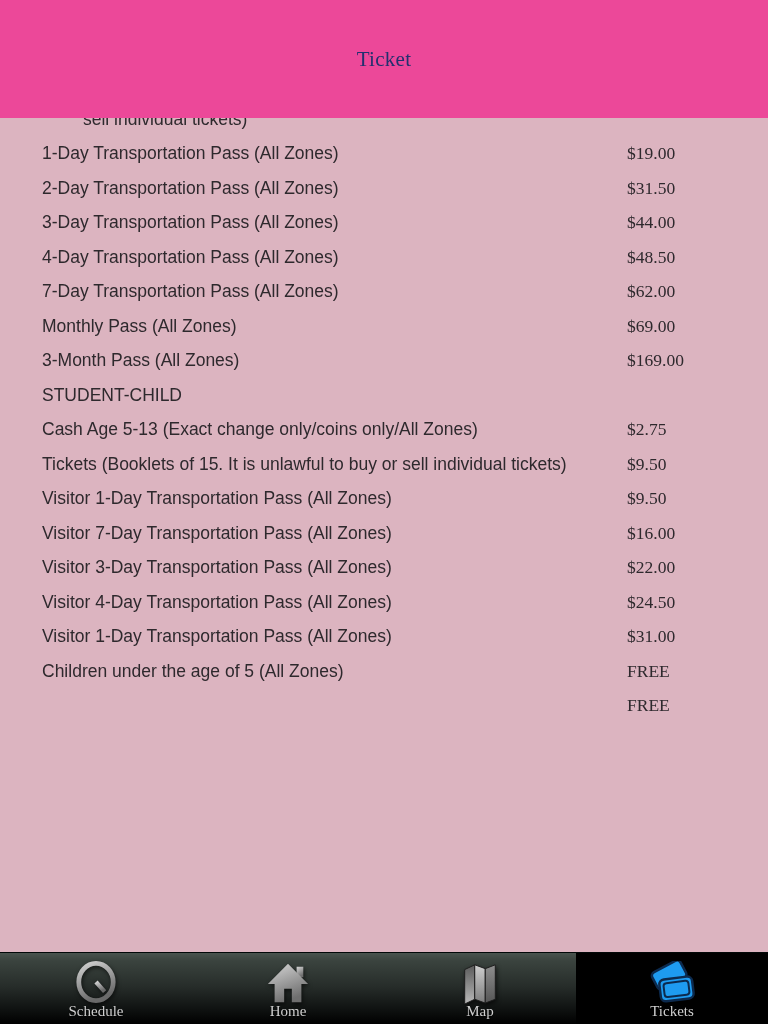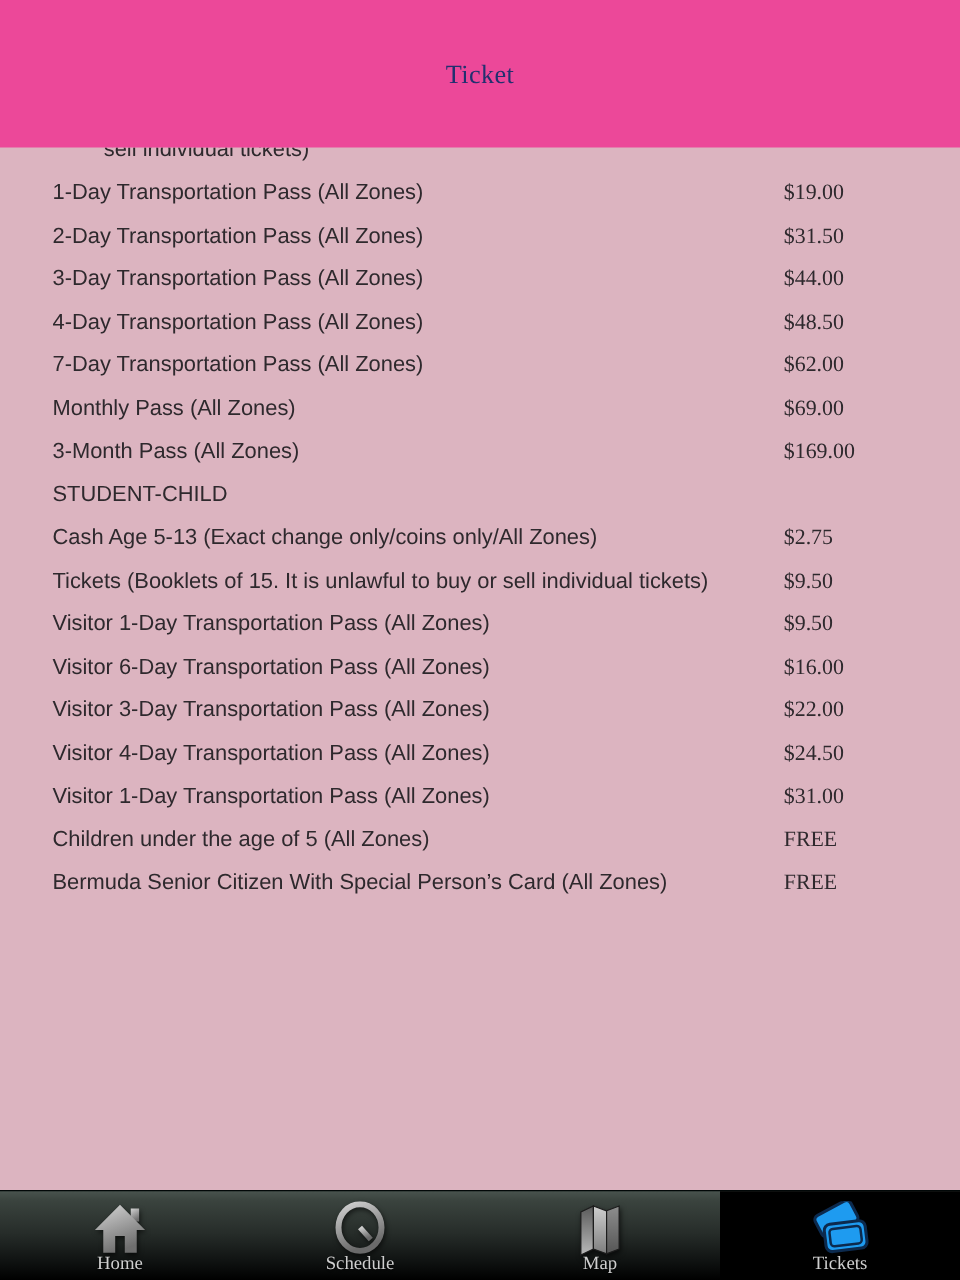--- a/index.html
+++ b/index.html
@@ -113,73 +113,72 @@
     <div class="row">
       <span class="price">$9.50</span>
       <span class="lbl">Tickets (Booklets of 15. It is unlawful to buy or sell individual tickets)</span>
     </div>
     <div class="row">
       <span class="price">$9.50</span>
       <span class="lbl">Visitor 1-Day Transportation Pass (All Zones)</span>
     </div>
     <div class="row">
       <span class="price">$16.00</span>
-      <span class="lbl">Visitor 6-Day Transportation Pass (All Zones)</span>
+      <span class="lbl">Visitor 7-Day Transportation Pass (All Zones)</span>
     </div>
     <div class="row">
       <span class="price">$22.00</span>
       <span class="lbl">Visitor 3-Day Transportation Pass (All Zones)</span>
     </div>
     <div class="row">
       <span class="price">$24.50</span>
       <span class="lbl">Visitor 4-Day Transportation Pass (All Zones)</span>
     </div>
     <div class="row">
       <span class="price">$31.00</span>
       <span class="lbl">Visitor 1-Day Transportation Pass (All Zones)</span>
     </div>
     <div class="row">
       <span class="price">FREE</span>
       <span class="lbl">Children under the age of 5 (All Zones)</span>
     </div>
     <div class="row">
       <span class="price">FREE</span>
-      <span class="lbl">Bermuda Senior Citizen With Special Person’s Card (All Zones)</span>
     </div>
   </div>
 
   <div class="tabbar">
+
+    <div class="tab">
+      <svg width="46" height="44" viewBox="0 0 48 46">
+        <defs>
+          <linearGradient id="gClock" x1="0" y1="0" x2="0.35" y2="1">
+            <stop offset="0" stop-color="#d2d2d2"></stop>
+              <stop offset="1" stop-color="#6a6a6a"></stop>
+          </linearGradient>
+        </defs>
+        <ellipse cx="24" cy="22" rx="18" ry="19.5" fill="none" stroke="url(#gClock)" stroke-width="5"></ellipse>
+        <line x1="24" y1="22" x2="24" y2="8" stroke="url(#gClock)" stroke-width="4.5"></line>
+        <line x1="24" y1="22" x2="33" y2="32" stroke="url(#gClock)" stroke-width="4.5"></line>
+      </svg>
+      <span class="tlabel">Schedule</span>
+    </div>
 
     <div class="tab">
       <svg width="46" height="44" viewBox="0 0 48 46">
         <defs>
           <linearGradient id="gHome" x1="0" y1="0" x2="0.4" y2="1">
             <stop offset="0" stop-color="#d6d6d6"></stop>
               <stop offset="1" stop-color="#6f6f6f"></stop>
           </linearGradient>
         </defs>
         <path d="M33 6 h7 v11 h-7 z" fill="url(#gHome)"></path>
         <path d="M24 3 L3 24 H10 V43 H20 V29 H28 V43 H38 V24 H45 Z" fill="url(#gHome)"></path>
       </svg>
       <span class="tlabel">Home</span>
-    </div>
-
-    <div class="tab">
-      <svg width="46" height="44" viewBox="0 0 48 46">
-        <defs>
-          <linearGradient id="gClock" x1="0" y1="0" x2="0.35" y2="1">
-            <stop offset="0" stop-color="#d2d2d2"></stop>
-              <stop offset="1" stop-color="#6a6a6a"></stop>
-          </linearGradient>
-        </defs>
-        <ellipse cx="24" cy="22" rx="18" ry="19.5" fill="none" stroke="url(#gClock)" stroke-width="5"></ellipse>
-        <line x1="24" y1="22" x2="24" y2="8" stroke="url(#gClock)" stroke-width="4.5"></line>
-        <line x1="24" y1="22" x2="33" y2="32" stroke="url(#gClock)" stroke-width="4.5"></line>
-      </svg>
-      <span class="tlabel">Schedule</span>
     </div>
 
     <div class="tab">
       <svg width="46" height="44" viewBox="0 0 46 46">
         <defs>
           <linearGradient id="gMap1" x1="0" y1="0" x2="0" y2="1">
             <stop offset="0" stop-color="#5a5a5a"></stop>
               <stop offset="1" stop-color="#b9b9b9"></stop>
           </linearGradient>
           <linearGradient id="gMap2" x1="0" y1="0" x2="0" y2="1">

